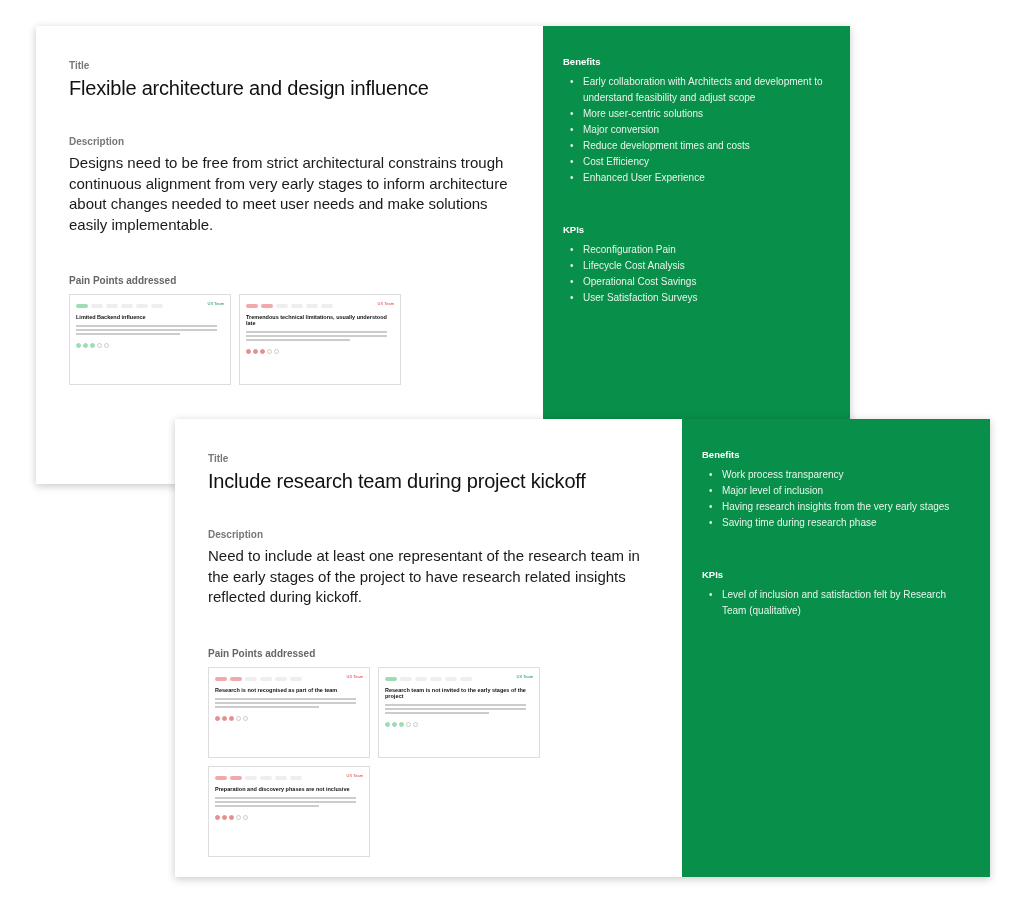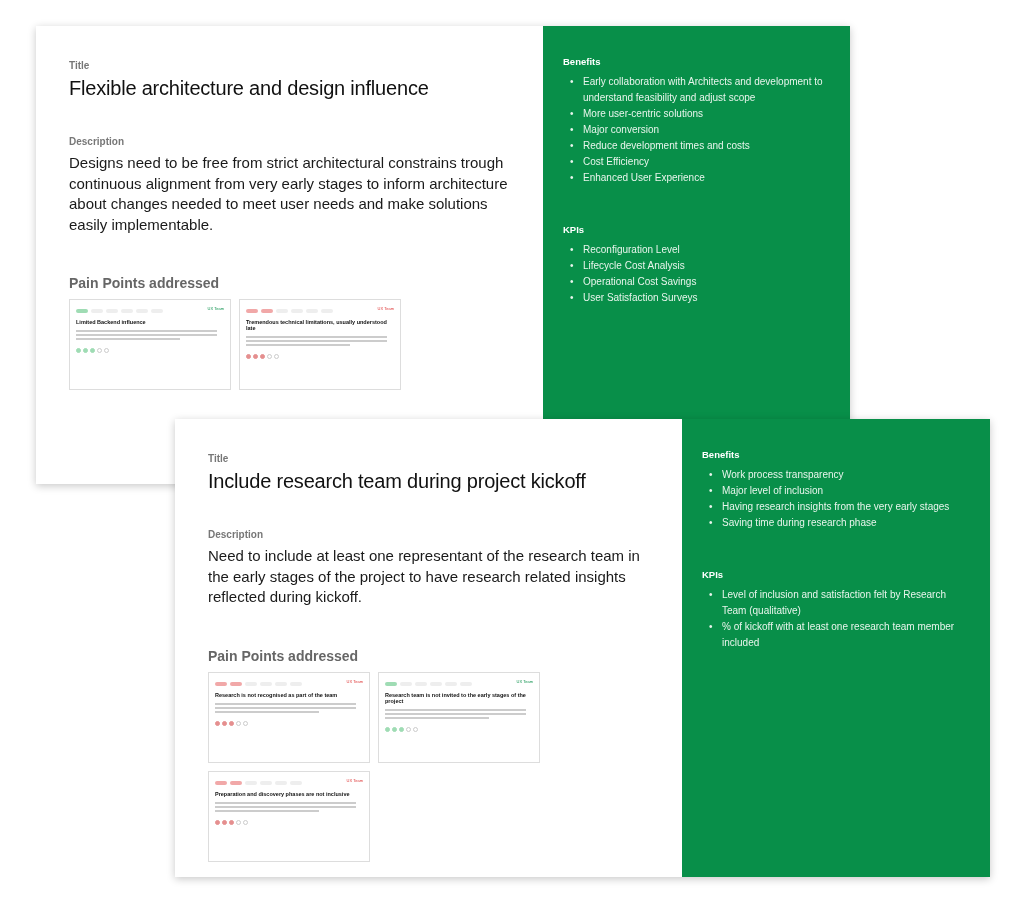--- a/index.html
+++ b/index.html
@@ -5,21 +5,21 @@
 *{box-sizing:border-box;margin:0;padding:0}
 body{width:1024px;height:908px;background:#fff;position:relative;overflow:hidden;font-family:"Liberation Sans",sans-serif;color:#111}
 .slide{position:absolute;display:flex;background:#fff;box-shadow:0 2px 8px rgba(0,0,0,.22)}
 .s1{left:36px;top:26px;width:814px;height:458px}
 .s2{left:175px;top:419px;width:815px;height:458px}
 .left{flex:0 0 507px;padding:34px 33px;position:relative}
 .right{flex:1;background:#088f49;color:#e8f5ec;padding:30px 20px}
 .lbl{font-size:10px;color:#777;font-weight:bold;margin-bottom:6px}
 .title{font-size:20px;font-weight:normal;color:#111;margin-bottom:36px;letter-spacing:-.2px}
 .desc{font-size:15px;line-height:20.5px;color:#1a1a1a;margin-bottom:40px}
-.pp{font-size:14px;color:#666;font-weight:bold;margin-bottom:8px}
+.pp{font-size:10px;color:#666;font-weight:bold;margin-bottom:8px}
 .rh{font-size:9.5px;font-weight:bold;color:#fff;margin-bottom:7px}
 ul{list-style:none;margin-bottom:38px}
 li{font-size:10px;line-height:16px;padding-left:20px;position:relative}
 li:before{content:"•";position:absolute;left:7px}
 .cards{display:grid;grid-template-columns:162px 162px;gap:8px}
 .card{border:1px solid #ddd;height:91px;padding:6px 6px;font-size:4px;color:#888;position:relative;background:#fff}
 .card .ct{font-size:5.5px;font-weight:bold;color:#111;margin:6px 0 5px}
 .pills{display:flex;gap:3px;margin-top:3px}
 .pill{width:12px;height:4px;border-radius:3px;background:#eee}
 .pill.r{background:#f1a8a8}.pill.g{background:#9fdcb4}
@@ -97,21 +97,21 @@
    <ul>
           <li>Early collaboration with Architects and development to understand feasibility and adjust scope</li>
           <li>More user-centric solutions</li>
           <li>Major conversion</li>
           <li>Reduce development times and costs</li>
           <li>Cost Efficiency</li>
           <li>Enhanced User Experience</li>
         </ul>
    <div class="rh">KPIs</div>
    <ul>
-          <li>Reconfiguration Level</li>
+          <li>Reconfiguration Pain</li>
           <li>Lifecycle Cost Analysis</li>
           <li>Operational Cost Savings</li>
           <li>User Satisfaction Surveys</li>
         </ul>
   </div>
  </div>
  <div class="slide s2">
   <div class="left">
    <div class="lbl">Title</div>
    <div class="title">Include research team during project kickoff</div>
@@ -197,17 +197,16 @@
    <div class="rh">Benefits</div>
    <ul>
           <li>Work process transparency</li>
           <li>Major level of inclusion</li>
           <li>Having research insights from the very early stages</li>
           <li>Saving time during research phase</li>
         </ul>
    <div class="rh">KPIs</div>
    <ul>
           <li>Level of inclusion and satisfaction felt by Research Team (qualitative)</li>
-          <li>% of kickoff with at least one research team member included</li>
         </ul>
   </div>
  </div>
   </div>
 
 </body></html>

